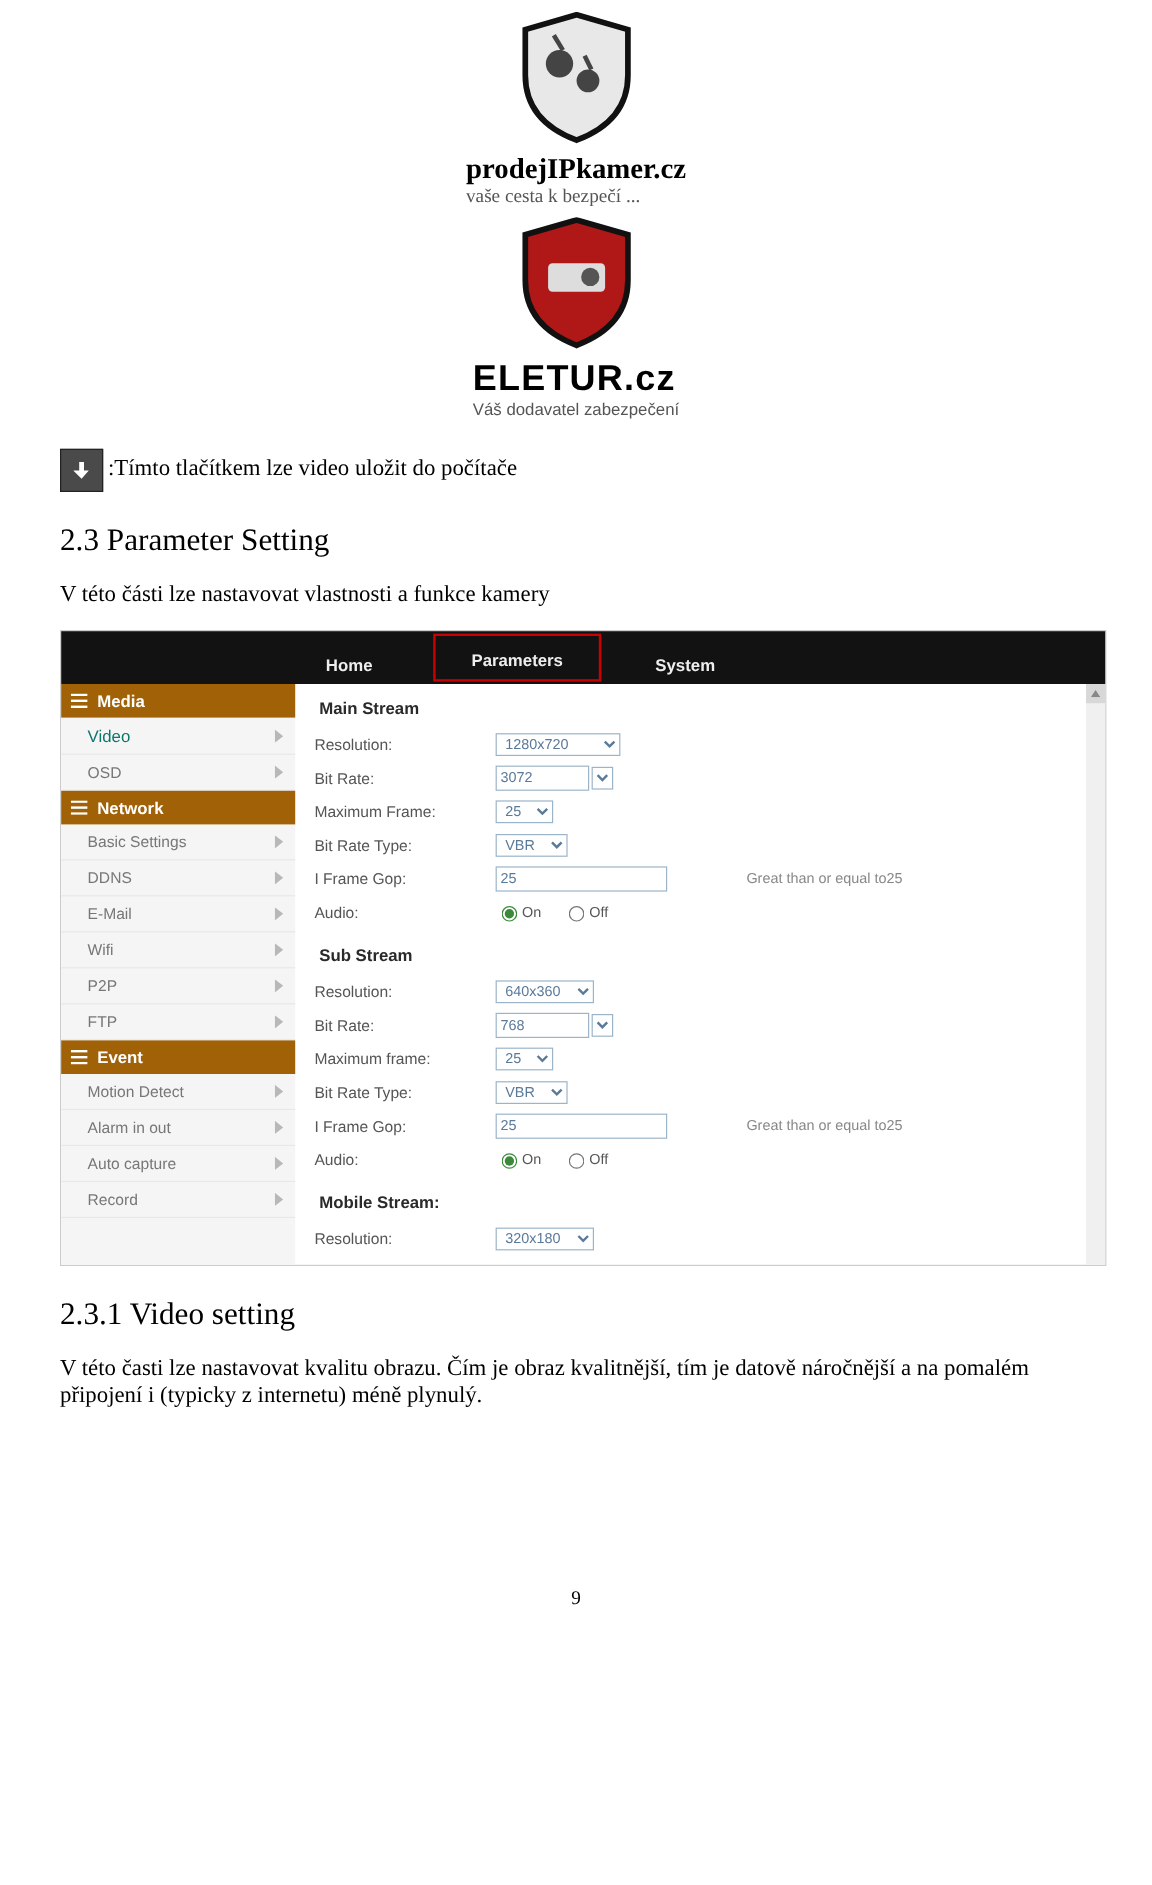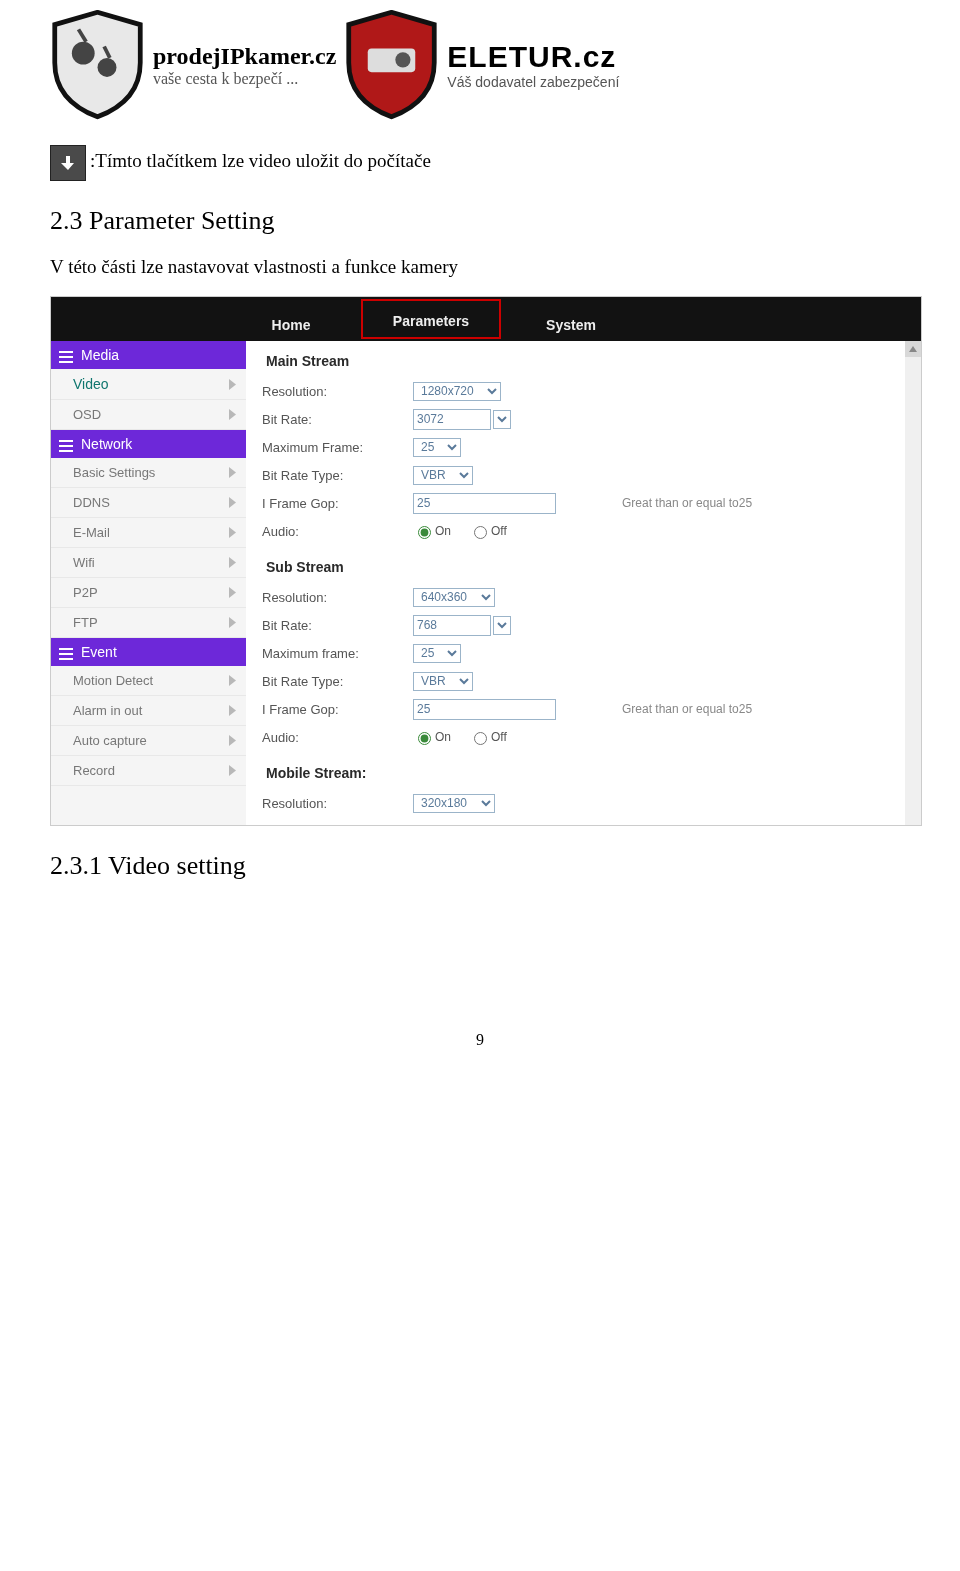--- a/index.html
+++ b/index.html
@@ -1,17 +1,17 @@
 <!DOCTYPE html>
 <html><head>
 <meta charset="utf-8">
 <style>
   body { margin:0; font-family:"Times New Roman",serif; background:#fff; color:#000; width:960px; }
   .page { padding:10px 50px 30px 50px; }
-  .header { display:flex; align-items:center; gap:8px; margin-bottom:25px; }
+  .header { display:flex; align-items:center; gap:8px; margin-bottom:25px;flex-direction:column; }
   .logo-shield { width:95px; height:110px; position:relative; }
   .shield-svg { width:100%; height:100%; }
   .brand-block { display:flex; flex-direction:column; }
   .brand1 { font-family:Georgia,serif; font-size:24px; font-weight:bold; }
   .brand1-sub { font-family:"Brush Script MT",cursive; font-size:16px; color:#555; }
   .brand2 { font-family:Liberation Sans, sans-serif; font-size:30px; font-weight:bold; letter-spacing:1px; }
   .brand2-sub { font-family:Arial,sans-serif; font-size:14px; color:#555; }
   .dl-btn { display:inline-flex; width:34px; height:34px; background:#4a4a4a; border:1px solid #222; align-items:center; justify-content:center; vertical-align:middle; }
   .dl-btn svg { width:14px; height:16px; }
   .caption-line { font-size:19px; }
@@ -19,21 +19,21 @@
   .p { font-size:19px; margin:8px 0 18px 0; }
 
   
   .scr { width:870px; font-family:Arial,Helvetica,sans-serif; font-size:13px; color:#333; border:1px solid #ccc; background:#fff; }
   .scr-topbar { background:#121212; height:44px; display:flex; align-items:center; }
   .scr-topbar .spacer { width:170px; }
   .scr-topbar .tab { width:140px; text-align:center; color:#eee; font-weight:bold; font-size:14px; height:32px; line-height:44px; }
   .scr-topbar .tab.active { border:2px solid #c00; height:40px; line-height:40px; box-sizing:border-box; }
   .scr-body { display:flex; }
   .scr-side { width:195px; background:#f5f5f5; }
-  .side-head { background:#6d28d9; color:#fff; padding:6px 8px; display:flex; align-items:flex-end; gap:8px; font-weight:normal; font-size:14px; }
+  .side-head { background:#a16207; color:#fff; padding:6px 8px; display:flex; align-items:center; gap:8px; font-weight:bold; font-size:14px; }
   .list-icon { width:14px; height:12px; }
   .side-item { display:flex; align-items:center; justify-content:space-between; padding:7px 10px 7px 22px; color:#777; font-size:13px; border-bottom:1px solid #e8e8e8; cursor:pointer; }
   .side-item.sel { color:#0f766e; font-size:14px; }
   .chev { width:7px; height:11px; fill:#b8b8b8; }
   .scr-main { flex:1; padding:8px 16px; position:relative; }
   .scr-main .scrollbar { position:absolute; right:0; top:0; bottom:0; width:16px; background:#f0f0f0; }
   .scr-main .scrollbar .thumb-up { width:16px; height:16px; background:#d8d8d8; display:flex; align-items:center; justify-content:center; }
   .sec-title { font-weight:bold; font-size:14px; color:#2a2a2a; margin:4px 0 8px 0; padding-left:4px; }
   .frow { display:flex; align-items:center; height:28px;gap:36px; }
   .flabel { width:115px; color:#555; font-size:13px; }
@@ -203,21 +203,21 @@
           <div class="thumb-up">
               <svg width="8" height="6" viewBox="0 0 8 6">
                 <path d="M4 0l4 6H0z" fill="#888"></path>
               </svg>
             </div>
         </div>
 
         <div class="sec-title">Main Stream</div>
         <div class="frow">
             <span class="flabel">Resolution:</span>
-            <span class="fval"><select class="sel-disabled" style="width:88px"><option>1280x720</option></select></span>
+            <span class="fval"><select class="sel-disabled" style="width:104px"><option>1280x720</option></select></span>
           </div>
         <div class="frow">
             <span class="flabel">Bit Rate:</span>
             <span class="fval"><input type="text" style="width: 70px;" value="3072"><select style="width:18px;margin-left:2px"></select></span>
           </div>
         <div class="frow">
             <span class="flabel">Maximum Frame:</span>
             <span class="fval"><select style="width:48px"><option>25</option></select></span>
           </div>
         <div class="frow">
@@ -264,15 +264,16 @@
         <div class="sec-title" style="margin-top:14px">Mobile Stream:</div>
         <div class="frow">
             <span class="flabel">Resolution:</span>
             <span class="fval"><select class="sel-disabled" style="width:82px"><option>320x180</option></select></span>
           </div>
       </div>
     </div>
   </div>
 
   <div class="h2">2.3.1 Video setting</div>
+  <div class="p">V této časti lze nastavovat kvalitu obrazu. Čím je obraz kvalitnější, tím je datově náročnější a na pomalém připojení i (typicky z internetu) méně plynulý.</div>
 
   <div class="pagenum">9</div>
 </div>
 
 </body></html>

